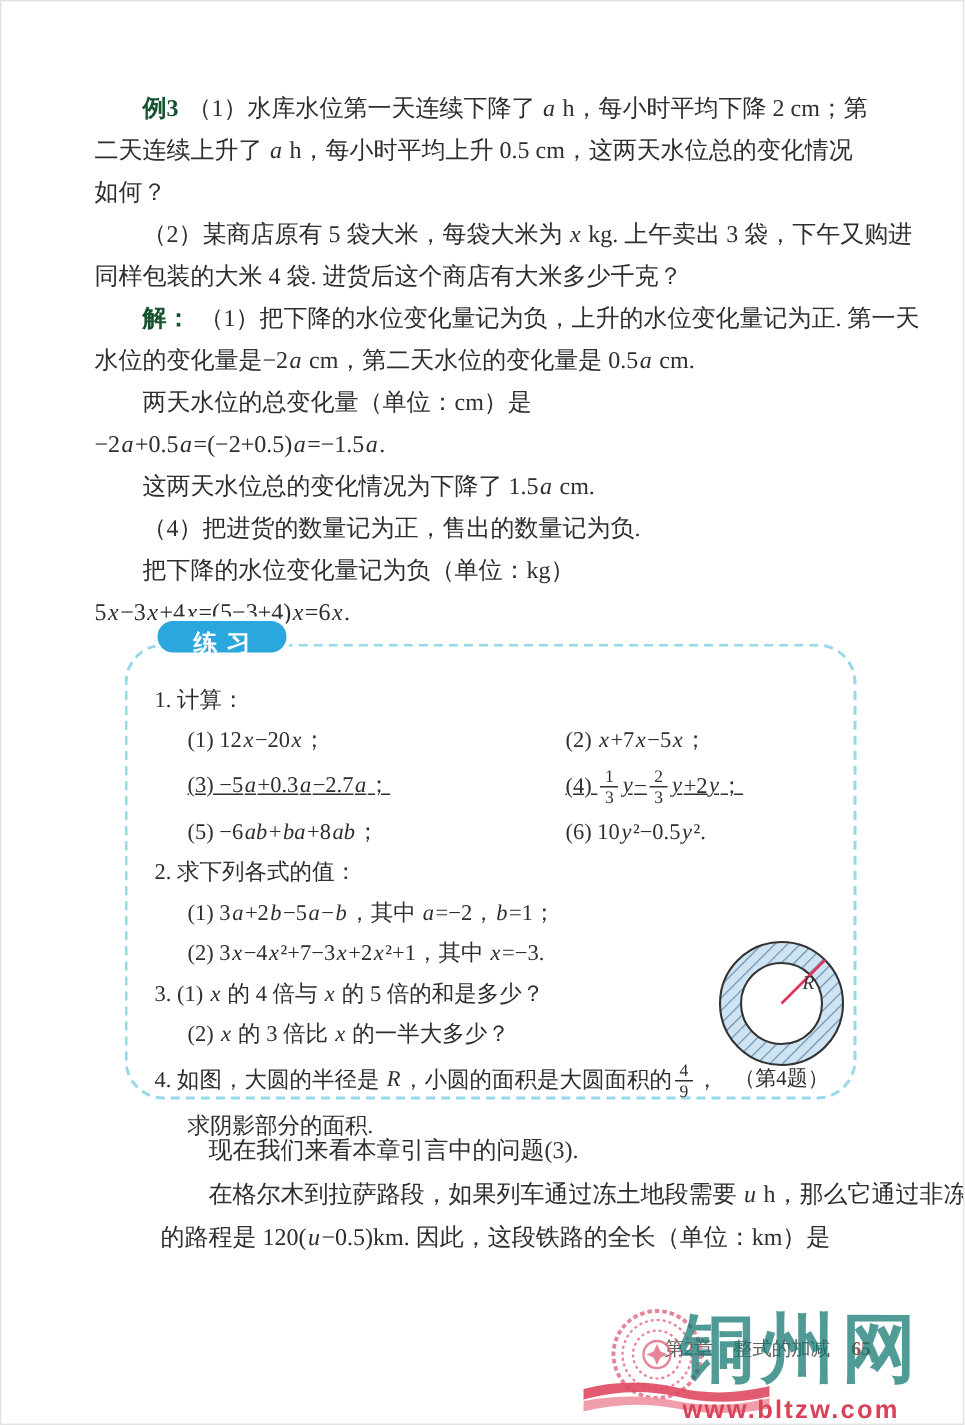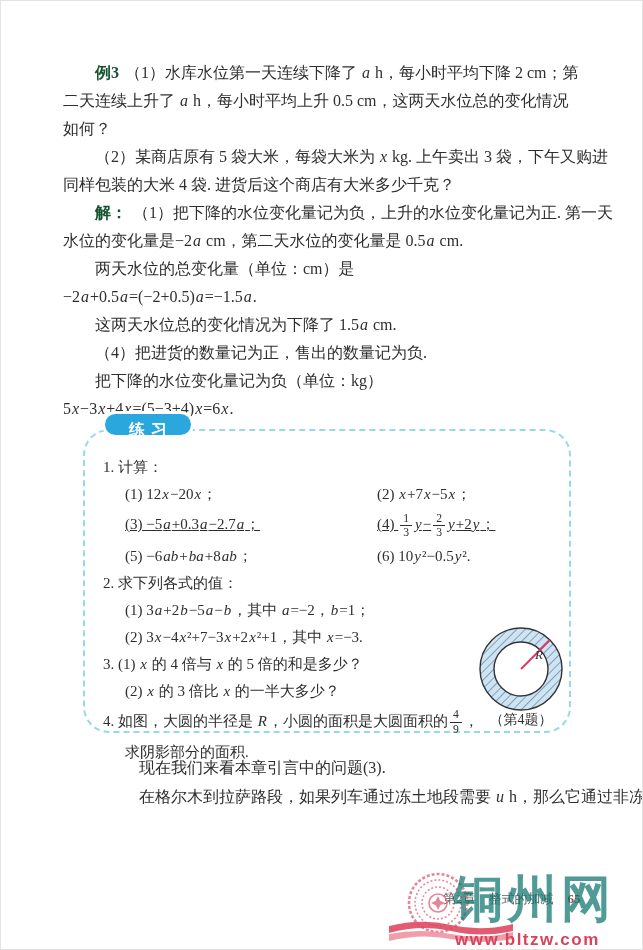--- a/index.html
+++ b/index.html
@@ -119,20 +119,21 @@
       <circle cx="52" cy="52" r="27" fill="#fff" stroke="#333" stroke-width="1.4"></circle>
       <line x1="52" y1="52" x2="81" y2="23" stroke="#e0315f" stroke-width="1.8"></line>
       <text x="66" y="42" font-size="13" font-style="italic" fill="#333" font-family="Liberation Serif, serif">R</text>
     </svg>
     <p class="figcap">（第4题）</p>
   </div>
 
   <div class="closing">
     <p class="ln ind">现在我们来看本章引言中的问题(3).</p>
     <p class="ln ind">在格尔木到拉萨路段，如果列车通过冻土地段需要 <i>u</i> h，那么它通过非冻</p>
+    <p class="ln">的路程是 120(<i>u</i>−0.5)km. 因此，这段铁路的全长（单位：km）是</p>
   </div>
 
   <div class="chapterline"><span>第2章　整式的加减</span><span class="pageno">65</span></div>
 
   <svg class="seal" width="64" height="64" viewBox="0 0 64 64">
     <circle cx="32" cy="32" r="29" fill="none" stroke="#e2677f" stroke-width="2.6" stroke-dasharray="3 2"></circle>
     <circle cx="32" cy="32" r="23" fill="none" stroke="#e2677f" stroke-width="1.5" stroke-dasharray="2 2"></circle>
     <circle cx="32" cy="32" r="16" fill="none" stroke="#e2677f" stroke-width="1.5" stroke-dasharray="2 2"></circle>
     <circle cx="32" cy="32" r="9" fill="none" stroke="#e2677f" stroke-width="1.6"></circle>
     <path d="M32 25 l2.2 4.8 4.8 2.2 -4.8 2.2 -2.2 4.8 -2.2 -4.8 -4.8 -2.2 4.8 -2.2 z" fill="#e2677f"></path>

